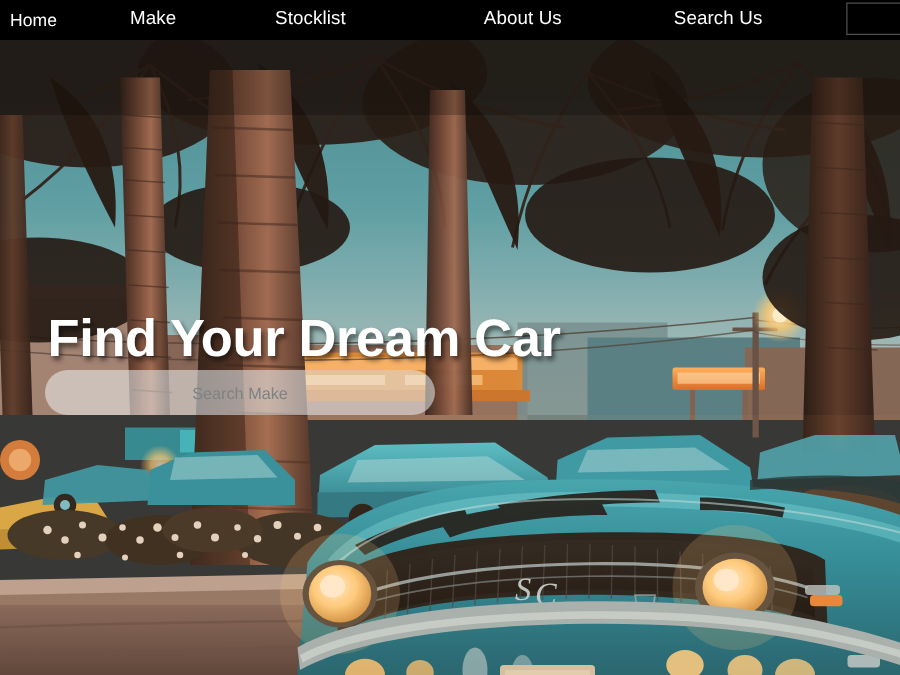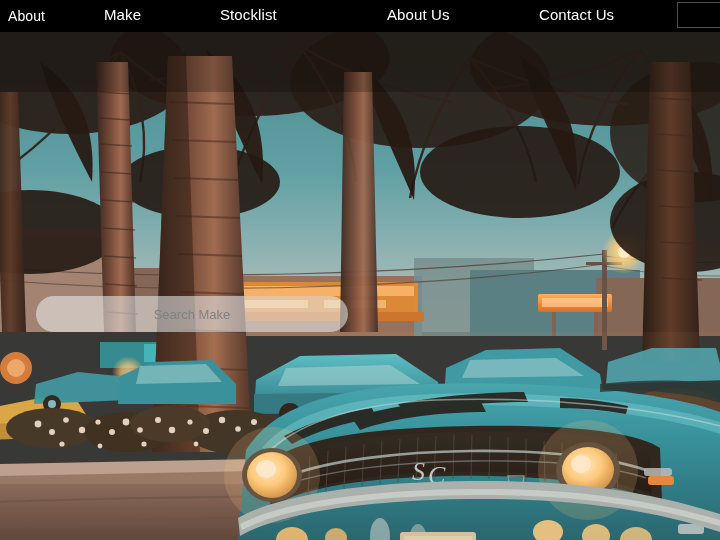--- a/index.html
+++ b/index.html
@@ -118,25 +118,25 @@
     color: #7d8285;
     opacity: 1;
   }
 </style>
 </head>
 <body>
 
 <div class="page">
 
   <nav class="navbar">
-    <div class="nav-item nav-logo">About</div>
+    <div class="nav-item nav-logo">Home</div>
     <div class="nav-item nav-home">Make</div>
     <div class="nav-item nav-stock">Stocklist</div>
     <div class="nav-item nav-about">About Us</div>
-    <div class="nav-item nav-contact">Contact Us</div>
+    <div class="nav-item nav-contact">Search Us</div>
     <div class="nav-box"></div>
   </nav>
 
   <section class="hero">
 
     <svg class="hero-svg" viewBox="0 0 720 508" preserveAspectRatio="none">
       <defs>
         <linearGradient id="sky" x1="0" y1="0" x2="0" y2="1">
           <stop offset="0%" stop-color="#3c8a97"></stop>
           <stop offset="45%" stop-color="#54a0ab"></stop>
@@ -461,19 +461,20 @@
         <rect x="410" y="508" width="54" height="5" fill="#6f6454" opacity="0.75"></rect>
         <rect x="412" y="518" width="44" height="10" fill="#56503f" opacity="0.6"></rect>
         <rect x="410" y="531" width="56" height="4" fill="#6f6454" opacity="0.6"></rect>
       </g>
 
       <rect x="0" y="0" width="720" height="508" fill="#ff9a4d" opacity="0.07"></rect>
       <rect x="0" y="300" width="720" height="208" fill="#ffb066" opacity="0.06"></rect>
       <rect x="0" y="0" width="720" height="60" fill="#000000" opacity="0.22"></rect>
     </svg>
 
+    <h1 class="hero-title">Find Your Dream Car</h1>
 
     <div class="search-wrap">
       <input class="search-input" type="text" placeholder="Search Make" style="">
     </div>
 
   </section>
 </div>
 
 </body></html>

